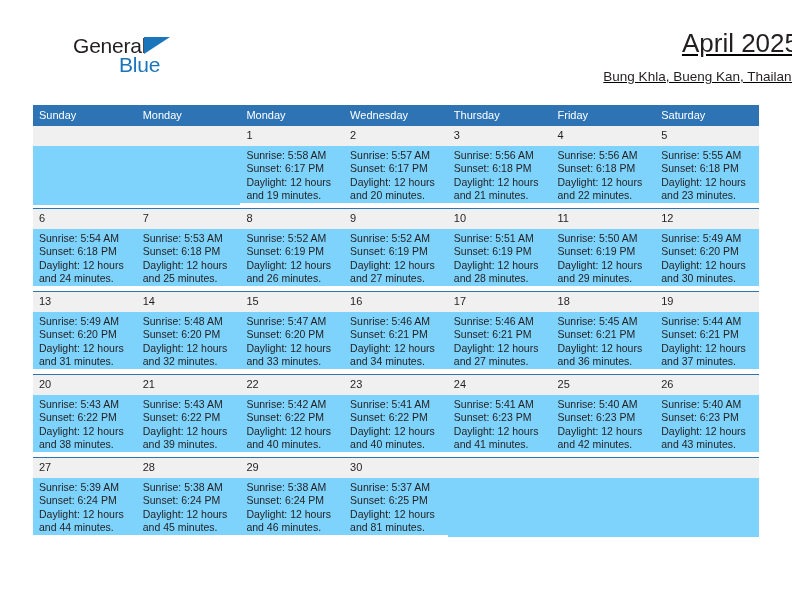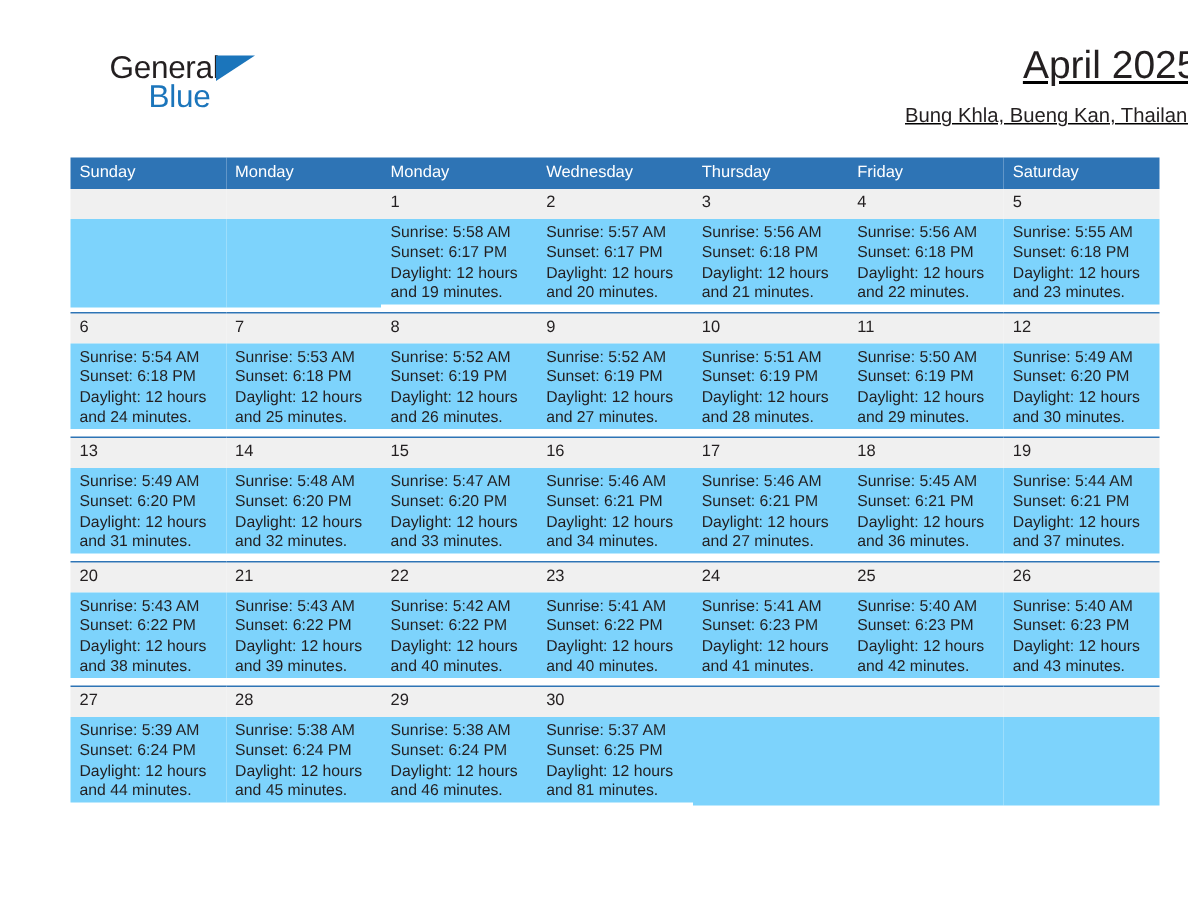--- a/index.html
+++ b/index.html
@@ -52,21 +52,21 @@
     position: absolute;
     left: 71px;
     top: 3px;
     width: 0;
     height: 0;
     border-left: 26px solid #1b75bb;
     border-bottom: 17px solid transparent;
   }
   .brand-blue {
     position: absolute;
-    left: 26px;
+    left: 46px;
     top: 19px;
     font-size: 21px;
     letter-spacing: -0.2px;
     color: #1b75bb;
     font-family: "Liberation Sans", sans-serif;
   }
 
   .title-block {
     position: absolute;
     right: 0;
@@ -85,21 +85,21 @@
     color: #231f20;
     line-height: 20px;
     margin-top: 9px;
     white-space: nowrap;
     text-align: right;
   }
 
   
   .calendar {
     position: absolute;
-    left: 47px;
+    left: 33px;
     top: 105px;
     width: 726px;
     border-collapse: collapse;
     table-layout: fixed;
   }
 
   .calendar th {
     background: #2e74b5;
     color: #ffffff;
     font-size: 11px;

